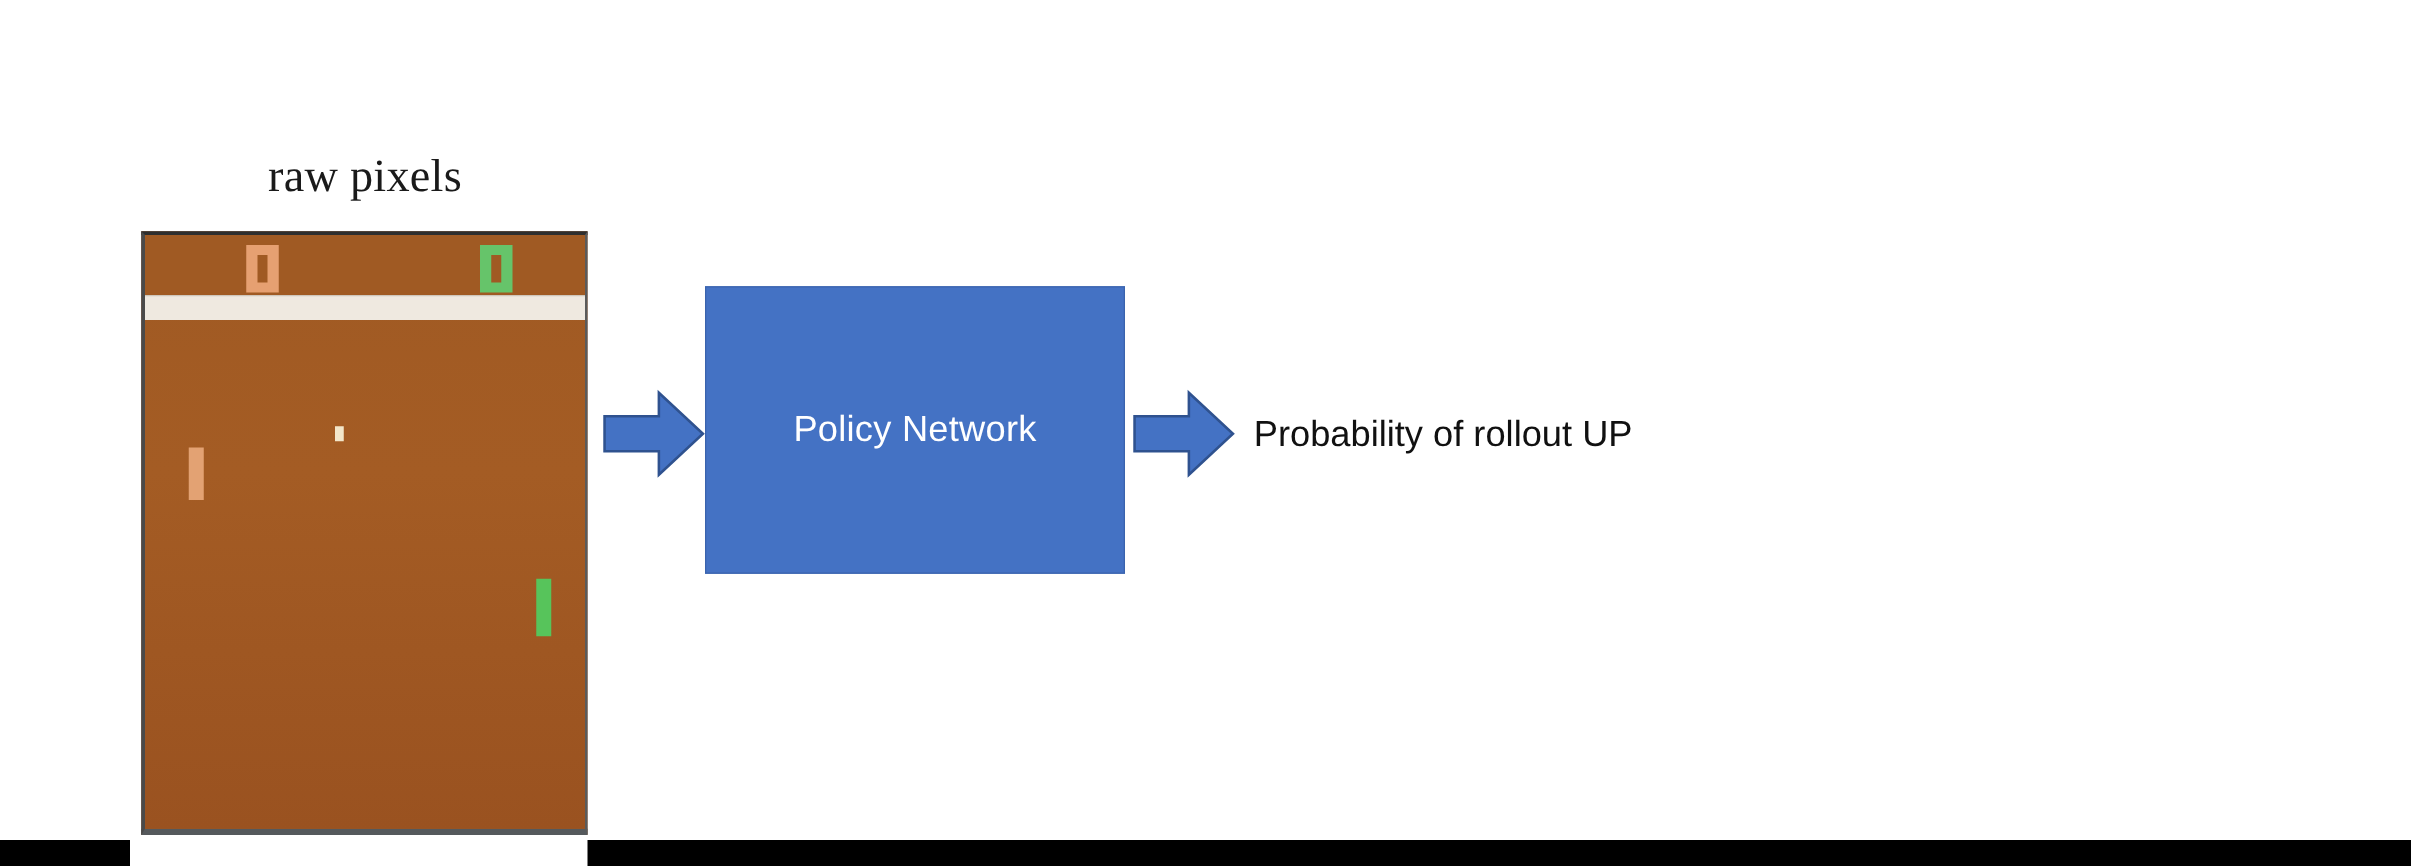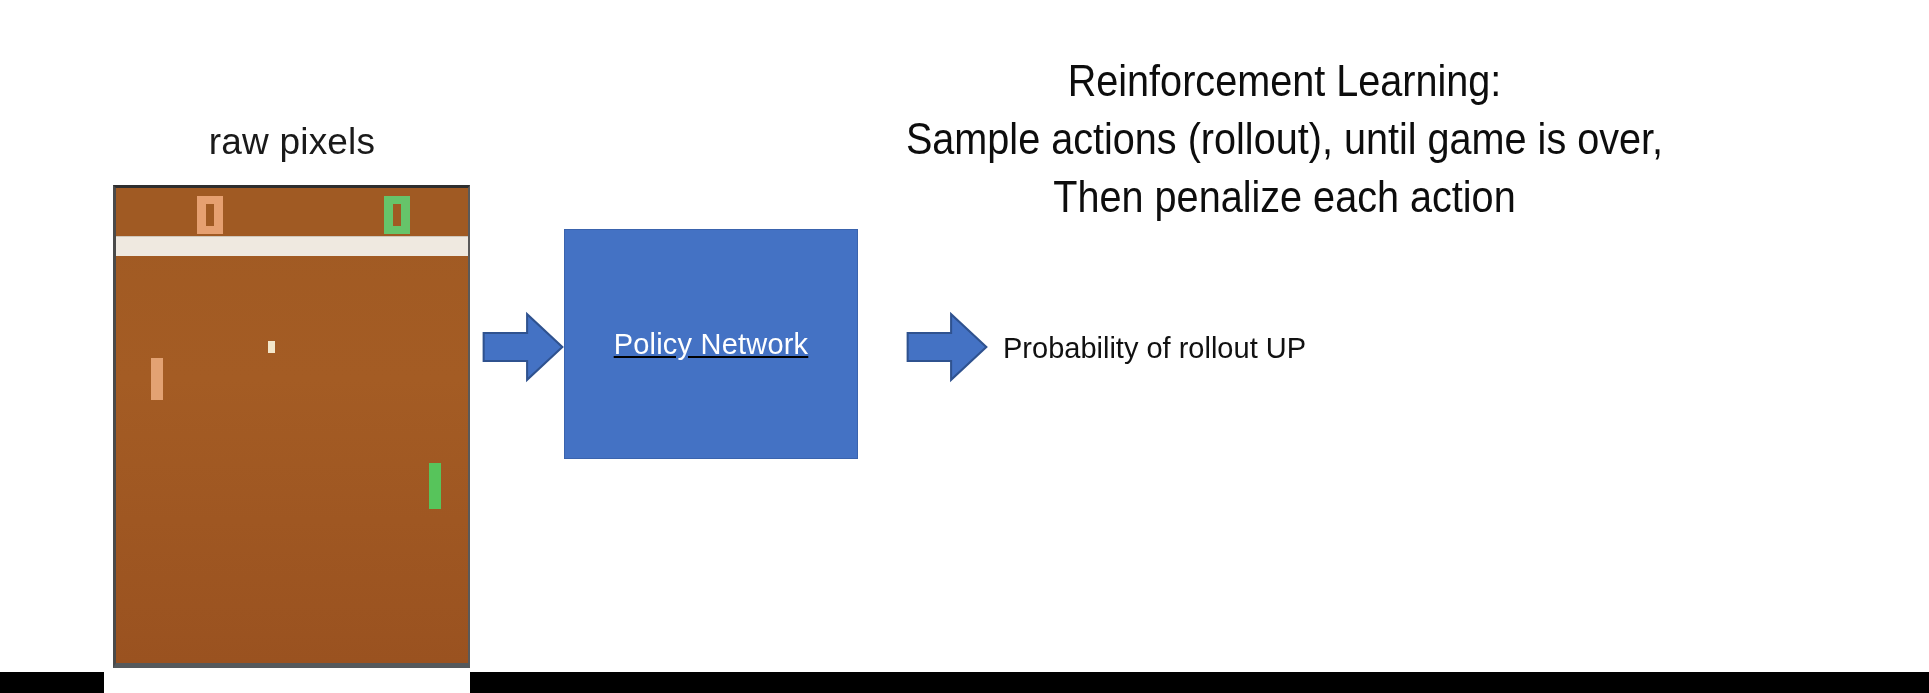--- a/index.html
+++ b/index.html
@@ -8,21 +8,21 @@
     width:1929px;height:693px;position:relative;overflow:hidden;
     font-family:"Liberation Sans","DejaVu Sans",sans-serif;
     background:#ffffff;
   }
   .slide{position:absolute;inset:0;background:#fff;}
 
   
   #raw-pixels-label{
     position:absolute;left:113px;top:120px;width:358px;
     text-align:center;
-    font-family:Liberation Sans, sans-serif;
+    font-family:Liberation Serif, serif;
     font-size:37px;line-height:44px;color:#1a1a1a;
     letter-spacing:.2px;white-space:nowrap;
   }
 
   
   #pong-frame{
     position:absolute;left:113px;top:185px;width:357px;height:483px;
     border-left:3px solid #4a4a4a;
     border-top:3px solid #2e2e2e;
     border-right:2px solid #5a5a5a;
@@ -89,25 +89,25 @@
 
   
   .block-arrow{position:absolute;}
   .block-arrow svg{display:block;}
 
   #arrow-in{left:482px;top:306px;width:82px;height:82px;}
   #arrow-out{left:906px;top:306px;width:82px;height:82px;}
 
   
   #policy-box{
-    position:absolute;left:564px;top:229px;width:294px;height:230px;
+    position:absolute;left:564px;top:229px;width:336px;height:230px;
     background:#4472C4;
     border:1px solid #3a63ad;
     box-sizing:border-box;
-    display:flex;align-items:center;justify-content:center;text-decoration:underline;
+    display:flex;align-items:center;justify-content:center;
   }
   #policy-box-label{
     color:#ffffff;font-size:29px;line-height:34px;
     font-family:"Liberation Sans","DejaVu Sans",sans-serif;
     letter-spacing:.2px;white-space:nowrap;
   }
 
   
   #output-label{
     position:absolute;left:1003px;top:331px;
@@ -170,22 +170,17 @@
   <div id="ghost-text"></div>
 
   <div class="block-arrow" id="arrow-out">
     <svg viewBox="0 0 100 100" width="82" height="82" aria-hidden="true">
       <polygon points="2,33 55,33 55,10 98,50 55,90 55,67 2,67" fill="#4472C4" stroke="#2f528f" stroke-width="2.5" stroke-linejoin="miter"></polygon>
     </svg>
   </div>
 
   <div id="output-label">Probability of rollout UP</div>
 
-  <div id="title-block">
-    <div class="tline" id="title-line-1">Reinforcement Learning:</div>
-    <div class="tline" id="title-line-2">Sample actions (rollout), until game is over,</div>
-    <div class="tline" id="title-line-3">Then penalize each action</div>
-  </div>
 
   <div id="black-bar-left"></div>
   <div id="black-bar-right"></div>
 
 </div>
 
 </body></html>

